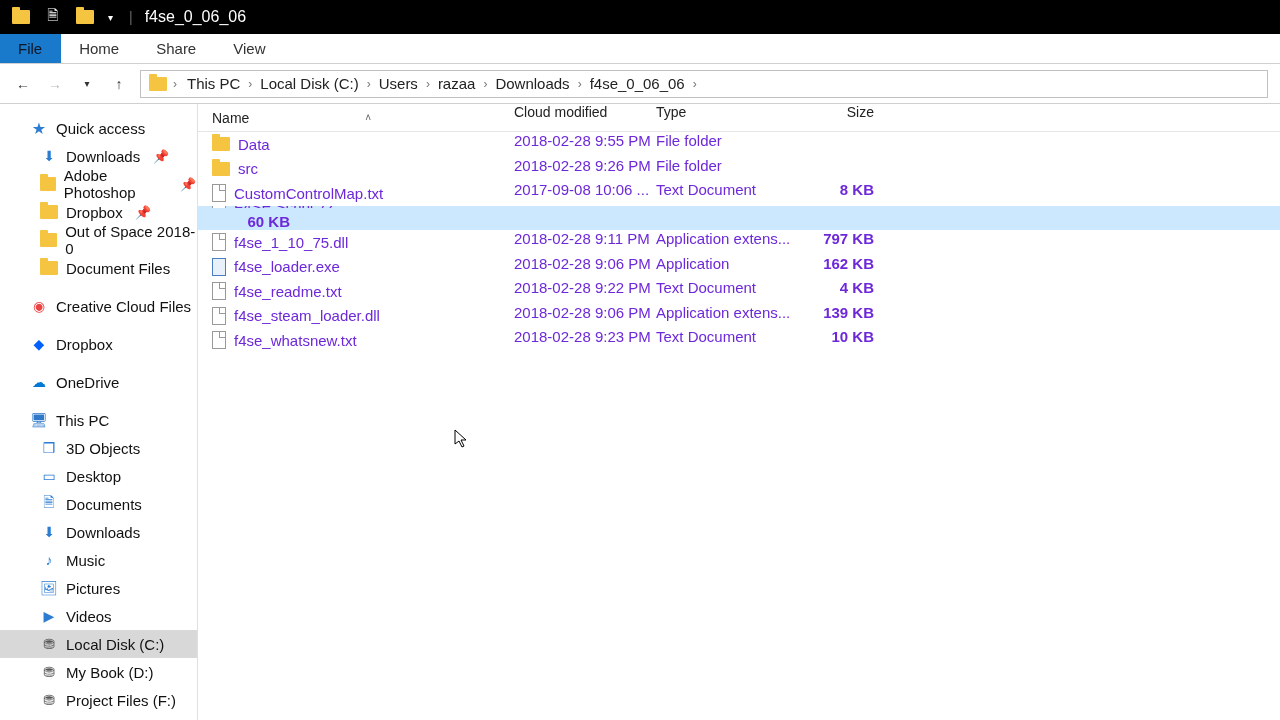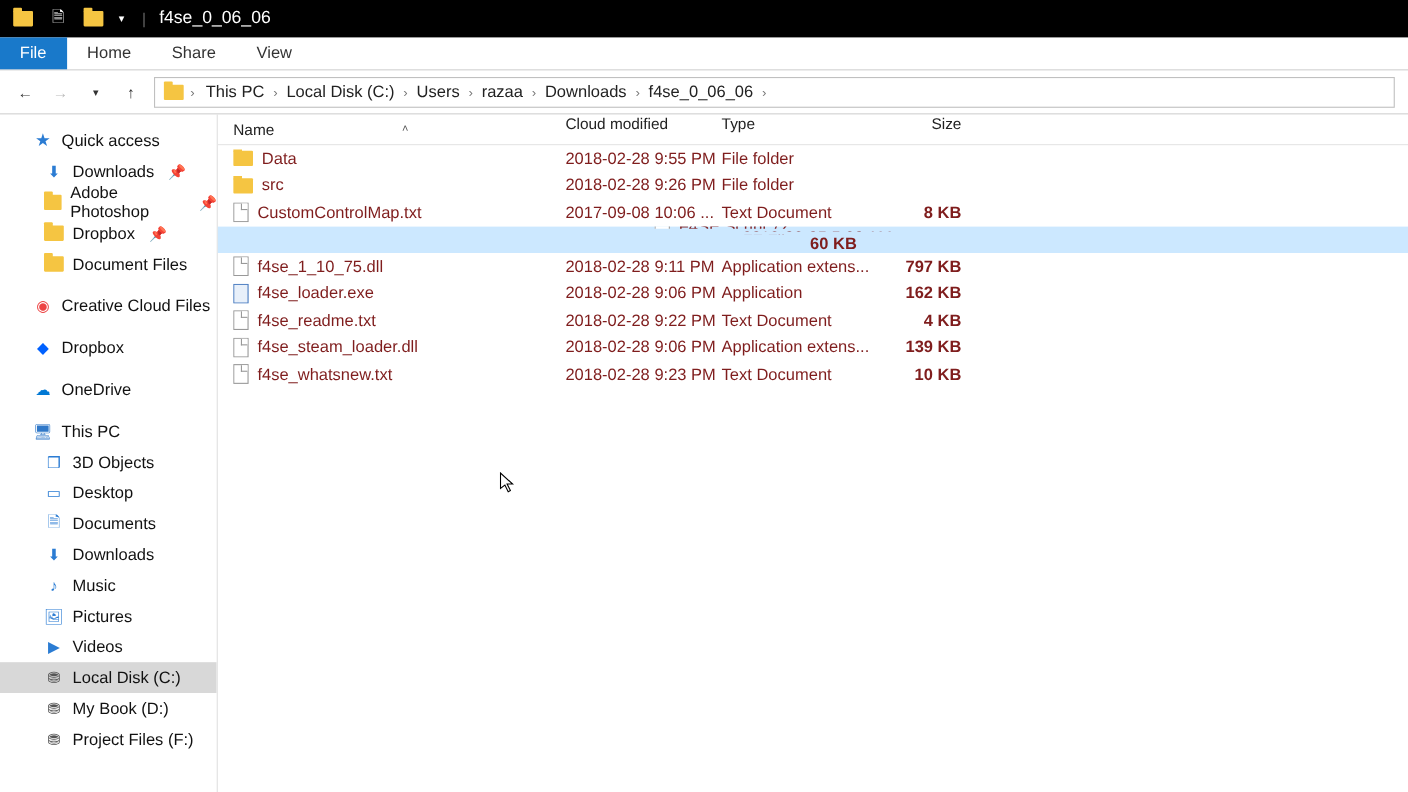--- a/index.html
+++ b/index.html
@@ -7,21 +7,21 @@
   .titlebar { height: 34px; background: #000; display: flex; align-items: center; padding-left: 8px; gap: 6px; }
   .titlebar .icon-box { width: 26px; height: 22px; display:flex; align-items:center; justify-content:center;}
   .titlebar .folder-icon { width:18px; height:14px; background:#f5c542; border-radius:1px; position:relative;}
   .titlebar .folder-icon::before { content:""; position:absolute; top:-3px; left:0; width:8px; height:4px; background:#f5c542; border-radius:1px 1px 0 0;}
   .titlebar .drop { color:#fff; font-size:10px; padding:0 4px;}
   .titlebar .pipe { color:#666; padding:0 6px;}
   .titlebar .title { color:#fff; font-size:16px;}
   .window { background:#fff; height: calc(720px - 34px); display:flex; flex-direction:column;}
   .ribbon-tabs { height:30px; display:flex; align-items:stretch; border-bottom:1px solid #d0d0d0;}
   .ribbon-tabs .tab { padding:6px 18px; font-size:15px; color:#333; border-right:1px solid transparent; cursor:pointer;}
-  .ribbon-tabs .tab.file { background:#1979ca; color:#ffffff; font-weight:400;}
+  .ribbon-tabs .tab.file { background:#1979ca; color:#0f172a; font-weight:400;}
   .addrbar { height:40px; display:flex; align-items:center; padding:0 12px; gap:10px; border-bottom:1px solid #d0d0d0;}
   .navbtn { width:22px; height:22px; display:flex; align-items:center; justify-content:center; color:#333; cursor:pointer;}
   .navbtn.disabled { color:#bbb; }
   .crumbwrap { flex:1; height:28px; border:1px solid #c0c0c0; display:flex; align-items:center; padding:0 6px; gap:2px;}
   .crumbitem { display:flex; align-items:center; padding:0 6px; height:100%; cursor:pointer; font-size:15px; color:#222;}
   .chev { color:#777; font-size:12px; padding:0 2px;}
   .mainrow { flex:1; display:flex; min-height:0;}
   .sidebar { width:198px; border-right:1px solid #e0e0e0; padding-top:10px; overflow:hidden;}
   .tree-item { display:flex; align-items:center; padding:4px 0 4px 30px; gap:8px; cursor:pointer; font-size:15px; color:#111; height:28px;}
   .tree-item.indent { padding-left:40px;}
@@ -45,21 +45,21 @@
   .ico.ccf{ color:#ed4343;}
   .ico.pin { color:#777; font-size:13px; margin-left:4px;}
   .filepane { flex:1; display:flex; flex-direction:column; position:relative;}
   .colheaders { display:flex; border-bottom:1px solid #e5e5e5; font-size:14px; color:#222; height:28px; padding-left:14px;}
   .col-name { width:302px; display:flex; align-items:center; gap:6px;}
   .col-name .sort { font-size:10px; color:#555; padding-left:110px;}
   .col-date { width:142px;}
   .col-type { width:140px;}
   .col-size { width:90px; text-align:right; padding-right:12px;}
   .rows { flex:1; }
-  .row { display:flex; align-items:center; height:24.5px; padding-left:14px; font-size:15px; color:#7f1d1d; cursor:pointer;}
+  .row { display:flex; height:24.5px; padding-left:14px; font-size:15px; color:#6d28d9; cursor:pointer;}
   .row.selected { background:#cce8ff;flex-direction:column;}
   .row .c-name { width:302px; display:flex; align-items:center; gap:8px; white-space:nowrap; overflow:hidden;}
   .row .c-date { width:142px; white-space:nowrap; overflow:hidden; text-overflow:ellipsis;}
   .row .c-type { width:140px; white-space:nowrap; overflow:hidden; text-overflow:ellipsis;}
   .row .c-size { width:90px; text-align:right; padding-right:12px;font-weight:bold;}
   .row .fico { width:18px; height:18px; display:flex; align-items:center; justify-content:center;}
   .row .fico.folder { width:18px; height:14px; background:#f5c542; border-radius:1px; position:relative;}
   .row .fico.folder::before { content:""; position:absolute; top:-3px; left:0; width:8px; height:4px; background:#f5c542; border-radius:1px 1px 0 0;}
   .row .fico.file { width:14px; height:18px; border:1px solid #999; background:#fff; position:relative;}
   .row .fico.file::after { content:""; position:absolute; top:0; right:0; width:5px; height:5px; background:#fff; border-left:1px solid #999; border-bottom:1px solid #999;}
@@ -136,20 +136,24 @@
             <span>Adobe Photoshop</span>
             <span class="ico pin">📌</span>
           </div>
           <div class="tree-item indent">
             <span class="ico folder"></span>
             <span>Dropbox</span>
             <span class="ico pin">📌</span>
           </div>
           <div class="tree-item indent">
             <span class="ico folder"></span>
+            <span>Out of Space 2018-0</span>
+          </div>
+          <div class="tree-item indent">
+            <span class="ico folder"></span>
             <span>Document Files</span>
           </div>
         </div>
       <div class="tree-sep"></div>
       <div class="tree-item">
         <span class="ico ccf">◉</span>
         <span>Creative Cloud Files</span>
       </div>
       <div class="tree-sep"></div>
       <div class="tree-item">

